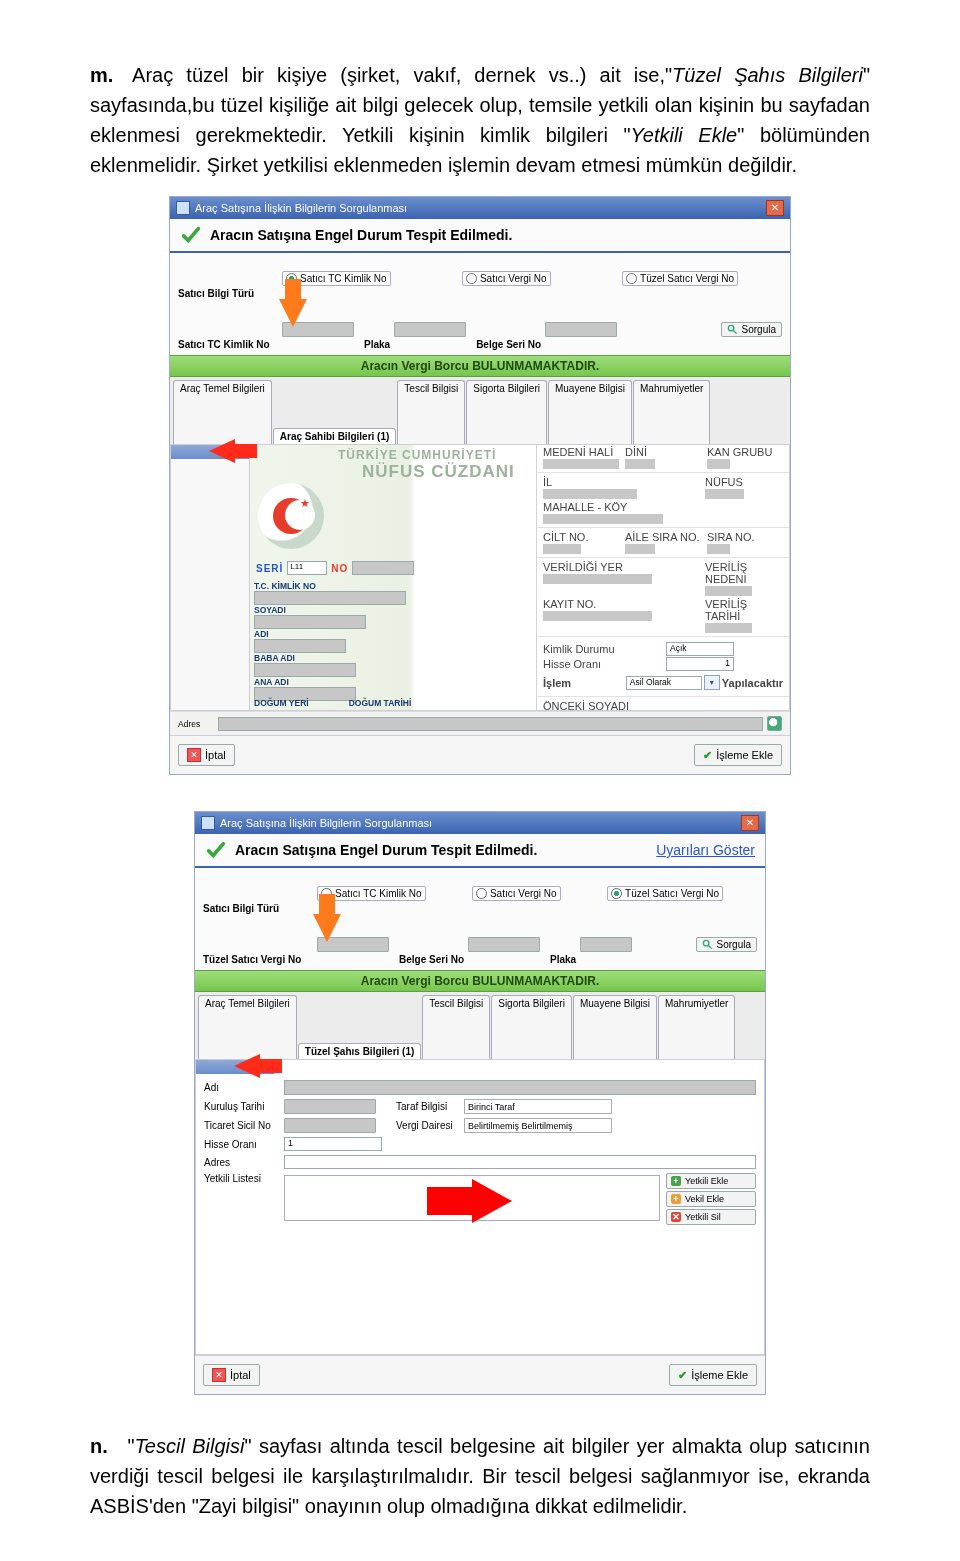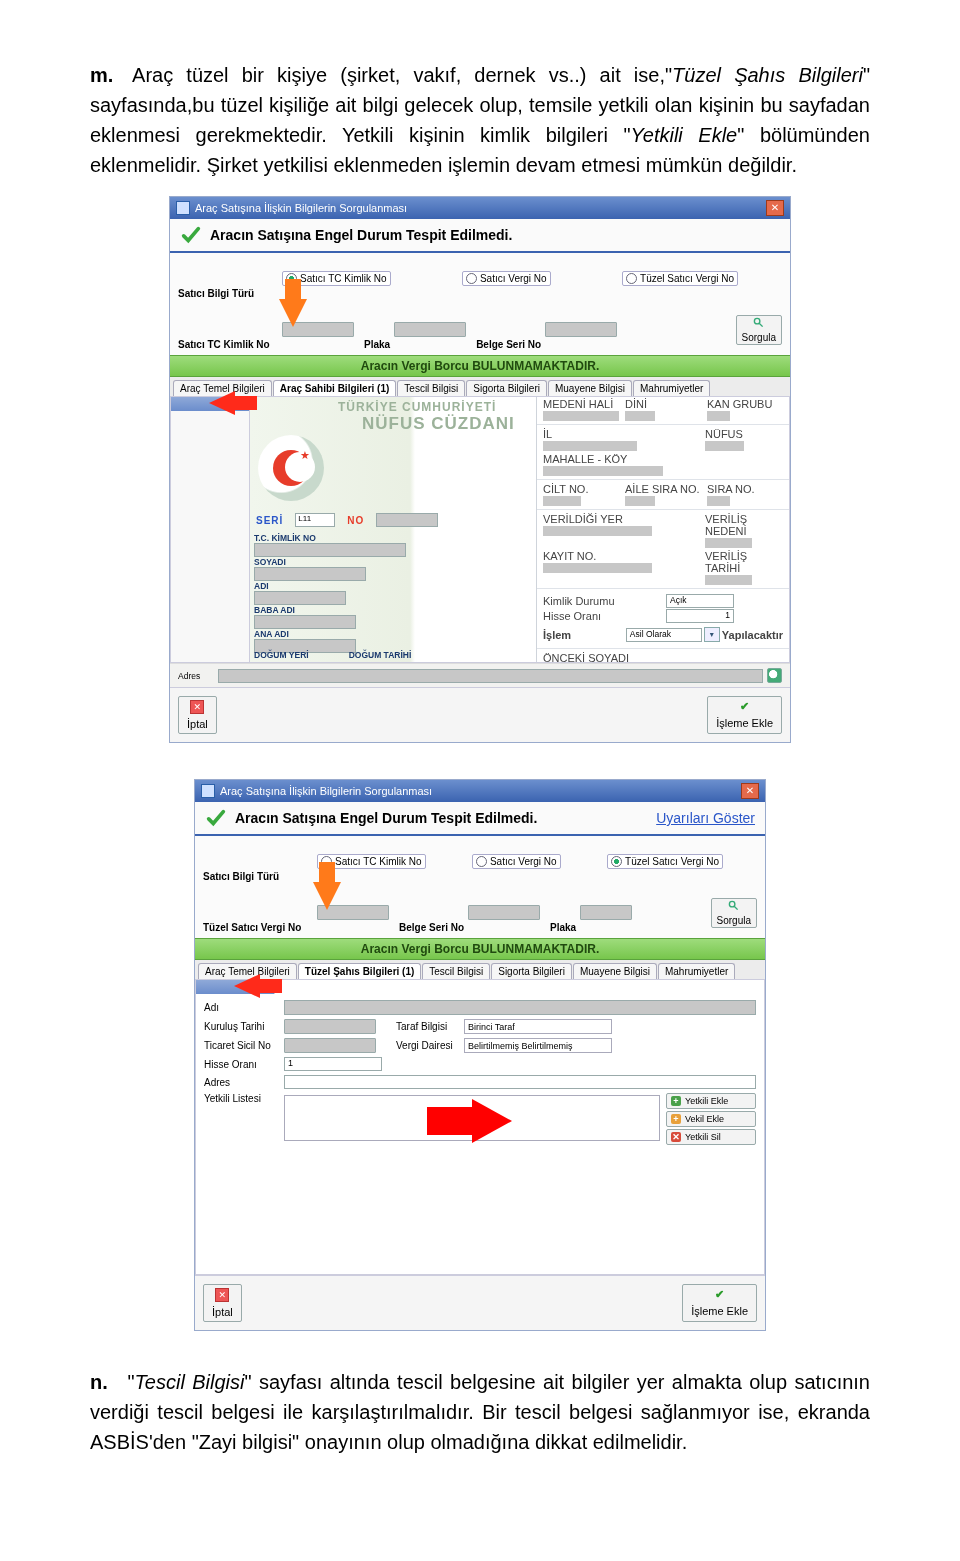--- a/index.html
+++ b/index.html
@@ -17,26 +17,26 @@
   .status-text{font-size:14px;font-weight:bold;}
   .status-link{color:#2a56c9;text-decoration:underline;font-size:14px;margin-left:auto;}
   .hr-dark{border-top:2px solid #3b63b0;}
   .form-row{display:flex;align-items:center;padding:5px 8px;font-size:10px;gap:4px;background:#fbfbfb;}
   .form-lbl{font-weight:bold;white-space:nowrap;margin-top:30px;}
   .radio{display:flex;align-items:center;gap:3px;background:#fff;border:1px solid #aac;padding:1px 3px;border-radius:2px;}
   .radio .dot{width:9px;height:9px;border:1px solid #667;border-radius:50%;background:#fff;}
   .radio.sel .dot{background:radial-gradient(circle,#2a6 35%,#fff 40%);}
   .inp{background:#c7c7c7;border:1px solid #9aa;border-radius:1px;height:13px;flex:0 0 auto;}
   .inp.sm{width:50px}.inp.md{width:70px}
-  .btn{display:flex;align-items:center;gap:4px;background:#f3f3f3;border:1px solid #9aa;padding:1px 5px;font-size:10px;border-radius:2px;flex-direction:column;}
+  .btn{display:flex;align-items:center;gap:4px;background:#f3f3f3;border:1px solid #9aa;padding:1px 5px;font-size:10px;border-radius:2px;}
   .btn .ico{width:11px;height:11px;}
   .greenband{background:linear-gradient(#9edc7c,#77c64c);color:#204a0f;text-align:center;font-weight:bold;font-size:12px;padding:3px 0;border-top:1px solid #5aa33c;border-bottom:1px solid #5aa33c;}
   .tabs{display:flex;padding:0 3px;background:#ececec;font-size:10px;position:relative;}
   .tab{background:#f6f6f6;border:1px solid #aab;border-bottom:none;padding:2px 6px;margin-right:1px;border-radius:3px 3px 0 0;}
-  .tab.act{background:#fff;font-weight:bold;}
+  .tab.act{background:#fff;font-weight:bold;margin-top:48px;}
   .arrow-down{position:absolute;width:0;height:0;border-left:14px solid transparent;border-right:14px solid transparent;border-top:28px solid #ff7a1a;}
   .arrow-down .stem{position:absolute;top:-48px;left:-8px;width:16px;height:22px;background:#ff7a1a;}
   .arrow-left{position:absolute;width:0;height:0;border-top:12px solid transparent;border-bottom:12px solid transparent;border-right:26px solid #ff2a1a;}
   .arrow-left .stem{position:absolute;left:26px;top:-7px;width:22px;height:14px;background:#ff2a1a;}
   .big-red-arrow{position:absolute;width:0;height:0;border-top:22px solid transparent;border-bottom:22px solid transparent;border-left:40px solid #ff0000;}
   .big-red-arrow .stem{position:absolute;left:-85px;top:-14px;width:50px;height:28px;background:#ff0000;}
   .content{display:flex;background:#fff;border:1px solid #ccd;}
   .sidepane{width:78px;background:#f8f8f8;border-right:1px solid #ccd;}
   .sidepane .sel{height:14px;background:linear-gradient(#8fa9d8,#6b8dcc);}
   .mainpane{flex:1;position:relative;padding:0;}
@@ -156,21 +156,21 @@
           <div class="sel"></div>
         </div>
       <div class="mainpane">
         <div class="nufus">
           <div class="faded">TÜRKİYE CUMHURİYETİ</div>
           <div class="faded2">NÜFUS  CÜZDANI</div>
           <div class="crescent">
               <div class="moon"></div>
               <div class="star">★</div>
             </div>
-          <div class="sn-row" style="left:6px;top:116px;display:flex;align-items:center;gap:12px;">
+          <div class="sn-row" style="left:6px;top:116px;display:flex;align-items:center;gap:4px;">
             <span class="seri">SERİ</span>
             <span class="mini-inp" style="width:34px;font-size:8px;padding:0 2px;">L11</span>
             <span class="no">NO</span>
             <span class="shade" style="width:60px"></span>
           </div>
           <span class="idleft" style="top:136px">T.C. KİMLİK NO</span>
           <span class="shade" style="position:absolute;left:4px;top:146px;width:150px"></span>
           <span class="idleft" style="top:160px">SOYADI</span>
           <span class="shade" style="position:absolute;left:4px;top:170px;width:110px"></span>
           <span class="idleft" style="top:184px">ADI</span>

